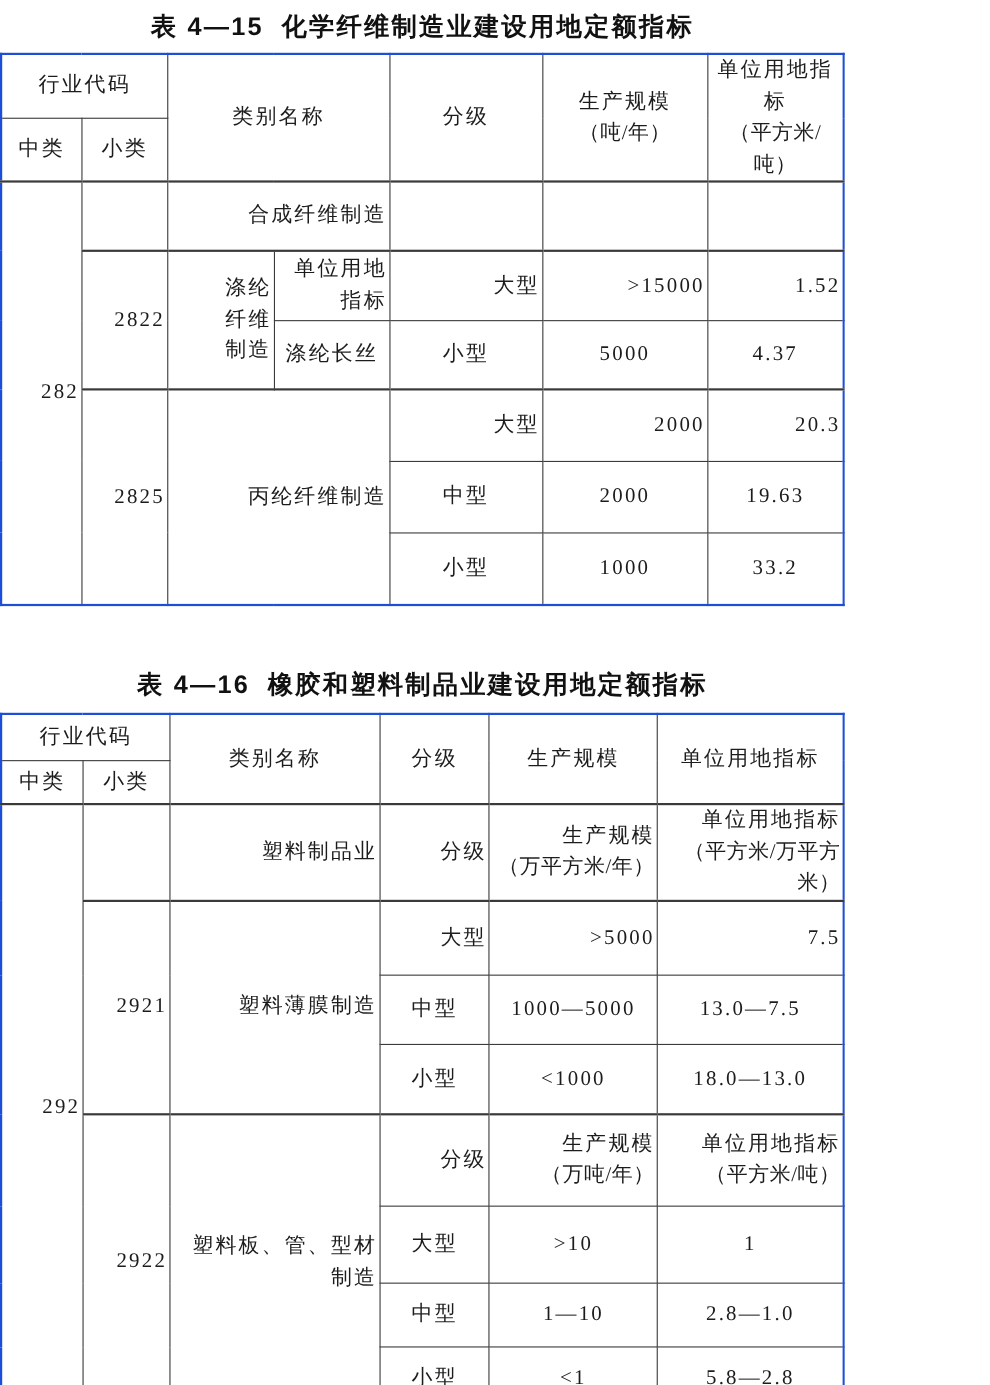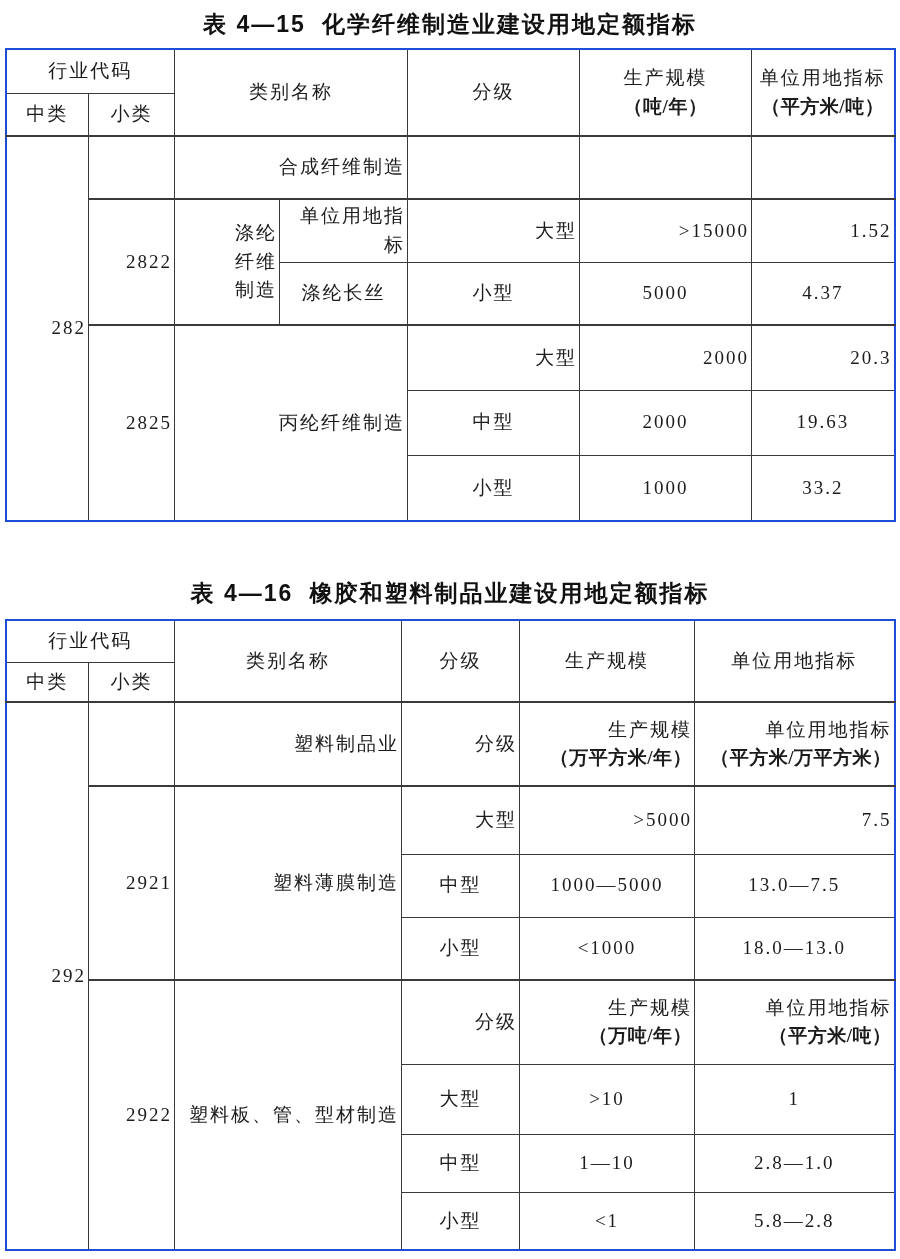--- a/index.html
+++ b/index.html
@@ -4,21 +4,21 @@
 <style>
   html, body {
     margin: 0;
     padding: 0;
     background: #ffffff;
     color: #1c1c1c;
     font-family: "Liberation Serif", "DejaVu Serif", serif;
   }
   .page {
     position: relative;
-    width: 900px;
+    width: 768px;
     height: 1259px;
     background: #ffffff;
     overflow: hidden;
   }
   .tbl-title {
     text-align: center;
     font-family: "Liberation Sans", "DejaVu Sans", sans-serif;
     font-weight: bold;
     font-size: 23px;
     letter-spacing: 2px;
@@ -38,21 +38,21 @@
     border: 1px solid #3a3a3a;
     text-align: center;
     vertical-align: middle;
     padding: 0 2px;
     font-size: 19px;
     letter-spacing: 2px;
     line-height: 1.5;
     overflow: hidden;
   }
   table.quota td.thick-top { border-top-width: 2px; text-align: right; }
-  .unit-line { display: block; font-size: 19px; letter-spacing: 0.5px; font-weight: bold; }
+  .unit-line { display: block; font-size: 19px; letter-spacing: 0.5px; }
   .two-line span { display: block; margin-left: 43px; }
 </style>
 </head>
 <body>
 
 <div class="page">
 
   <div class="tbl-title" id="title-1">
     <span class="title-label">表 4—15</span><span>化学纤维制造业建设用地定额指标</span>
   </div>

